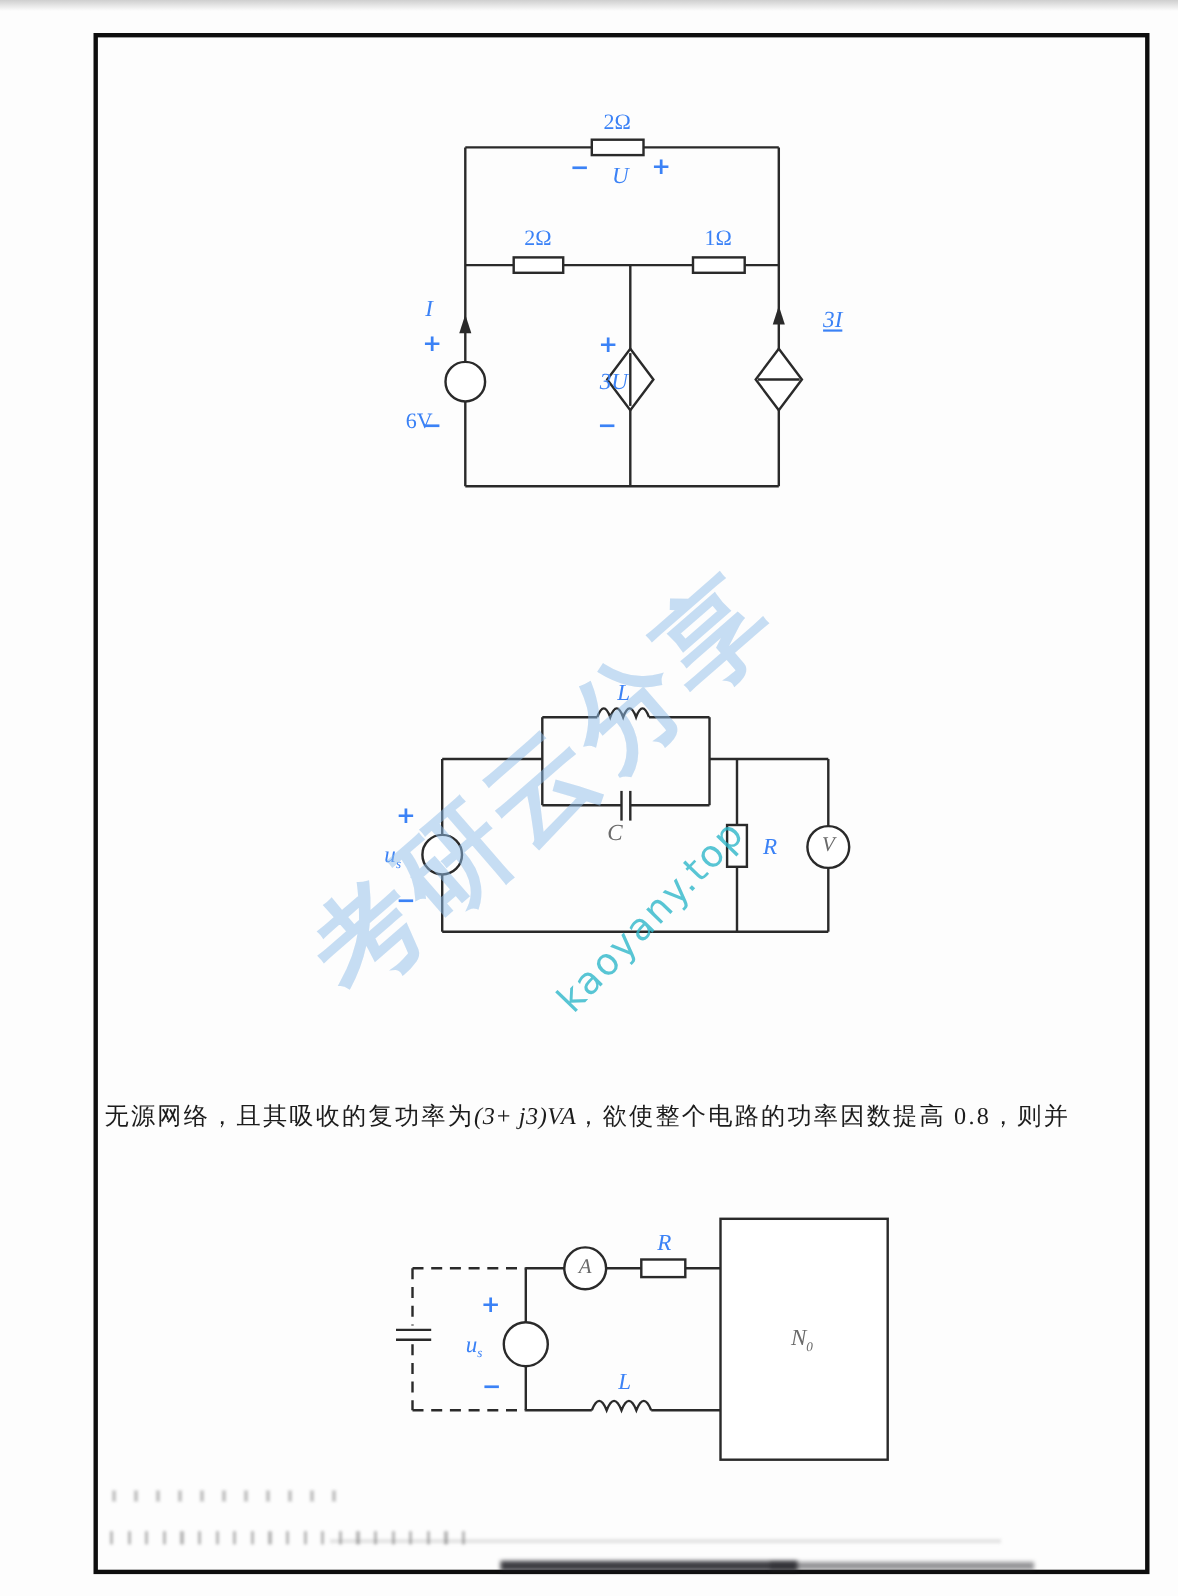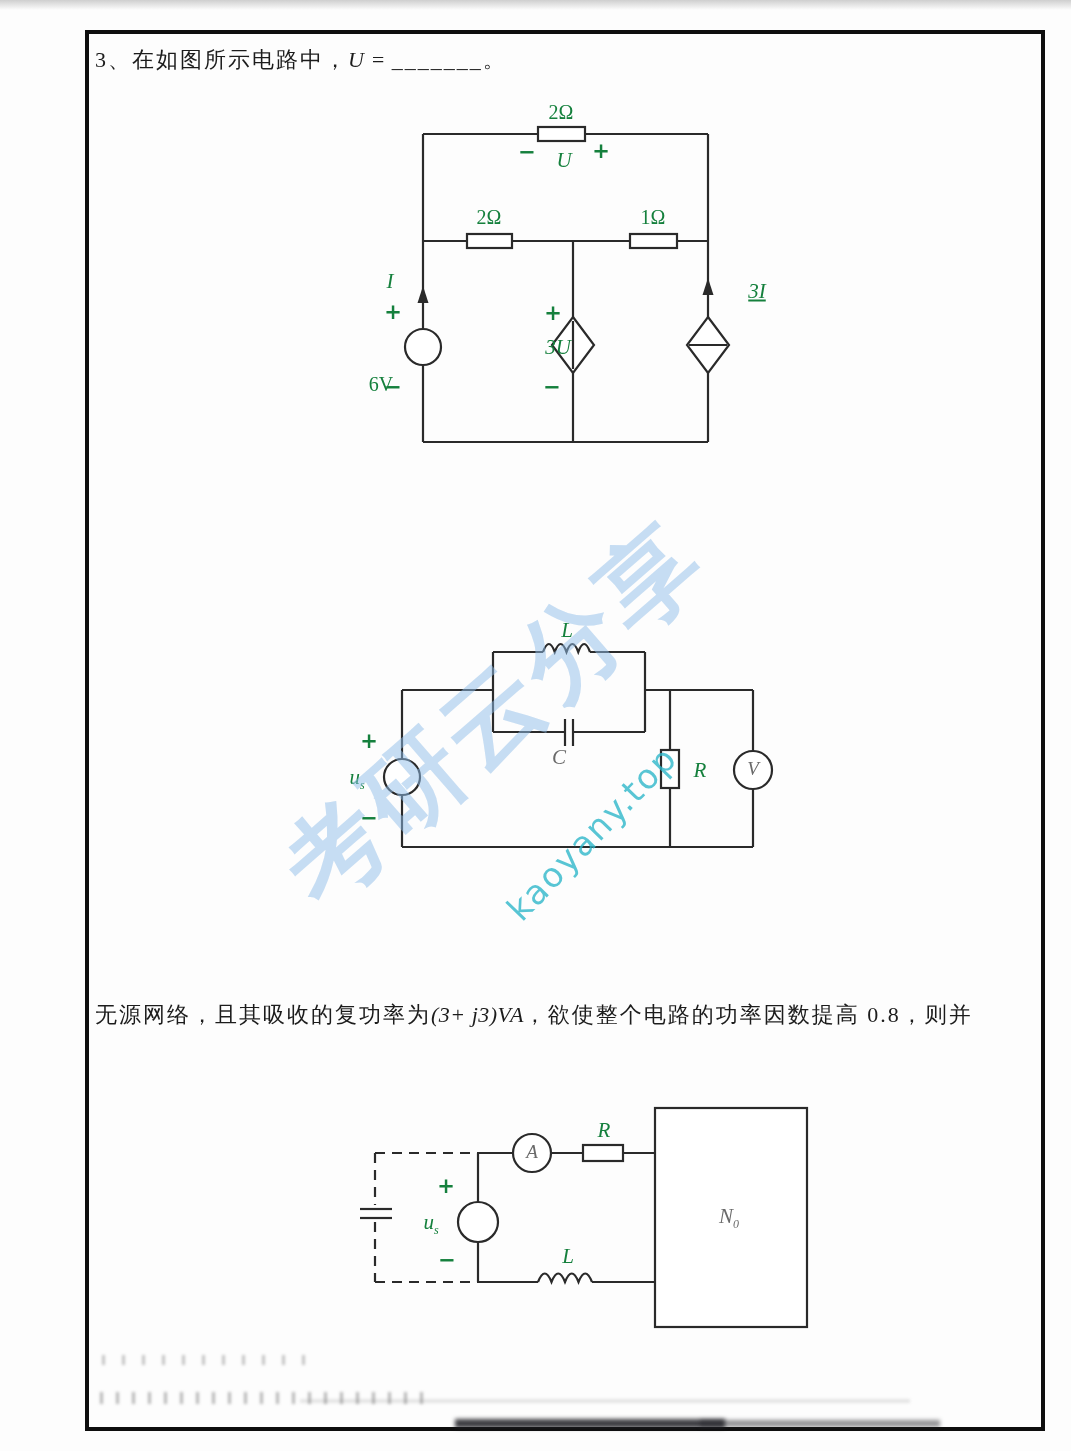--- a/index.html
+++ b/index.html
@@ -11,21 +11,21 @@
         border:4px solid #0e0e0e;}
   
   .qline{position:absolute;left:95px;font-size:22px;white-space:nowrap;letter-spacing:1.2px;}
   .seg-cn{font-family:"Liberation Serif",serif;letter-spacing:2px;}
   .seg-m{font-family:"Liberation Serif",serif;font-style:italic;letter-spacing:.5px;}
   .seg-sub{font-family:"Liberation Serif",serif;font-style:italic;font-size:13px;vertical-align:-5px;}
   
   .circuit{position:absolute;}
   .circuit svg{position:absolute;left:0;top:0;overflow:visible;}
   .clabel{position:absolute;transform:translate(-50%,-50%);font-size:21px;font-style:italic;
-        font-family:"Liberation Serif",serif;white-space:nowrap;color:#15803d;}
+        font-family:"Liberation Serif",serif;white-space:nowrap;color:#3b82f6;}
   .lab-val{font-style:normal;font-size:20px;}
   .lab-sign{font-style:normal;font-size:21px;font-weight:bold;font-family:"DejaVu Sans",sans-serif;}
   .lab-faint{color:#6a6a6a;}
   .lab-sub{font-size:12px;vertical-align:-5px;}
   
   .wm-chars{position:absolute;left:240px;top:680px;width:470px;height:100px;
         transform:rotate(-41deg);font-size:98px;font-weight:600;letter-spacing:6px;
         font-family:"DejaVu Sans",sans-serif;color:rgba(143,189,234,.5);
         white-space:nowrap;text-align:center;line-height:100px;pointer-events:none;}
   .wm-site{position:absolute;left:478px;top:812px;width:230px;
@@ -47,21 +47,20 @@
   svg rect, svg circle, svg polygon.comp{stroke:#2a2a2a;stroke-width:2.2;fill:#ffffff;}
   svg polygon.arrow{fill:#2a2a2a;stroke:none;}
 </style>
 </head>
 <body>
 
 <div class="page">
   <div class="scan-top"></div>
   <div class="frame"></div>
 
-  <div class="qline" style="top:45px;"><span class="seg-cn">3、在如图所示电路中，</span><span class="seg-m">U</span><span class="seg-m"> = </span><span class="seg-cn">_______</span><span class="seg-cn">。</span></div>
 
   <div class="circuit" style="left:395px;top:98px;width:360px;height:365px;">
     <svg width="360" height="365" viewBox="0 0 360 365">
       <line x1="28" y1="36" x2="313" y2="36"></line>
       <line x1="28" y1="36" x2="28" y2="344"></line>
       <line x1="313" y1="36" x2="313" y2="344"></line>
       <line x1="28" y1="143" x2="313" y2="143"></line>
       <line x1="178" y1="143" x2="178" y2="344"></line>
       <line x1="28" y1="344" x2="313" y2="344"></line>
       <rect x="143" y="29" width="47" height="14"></rect>

